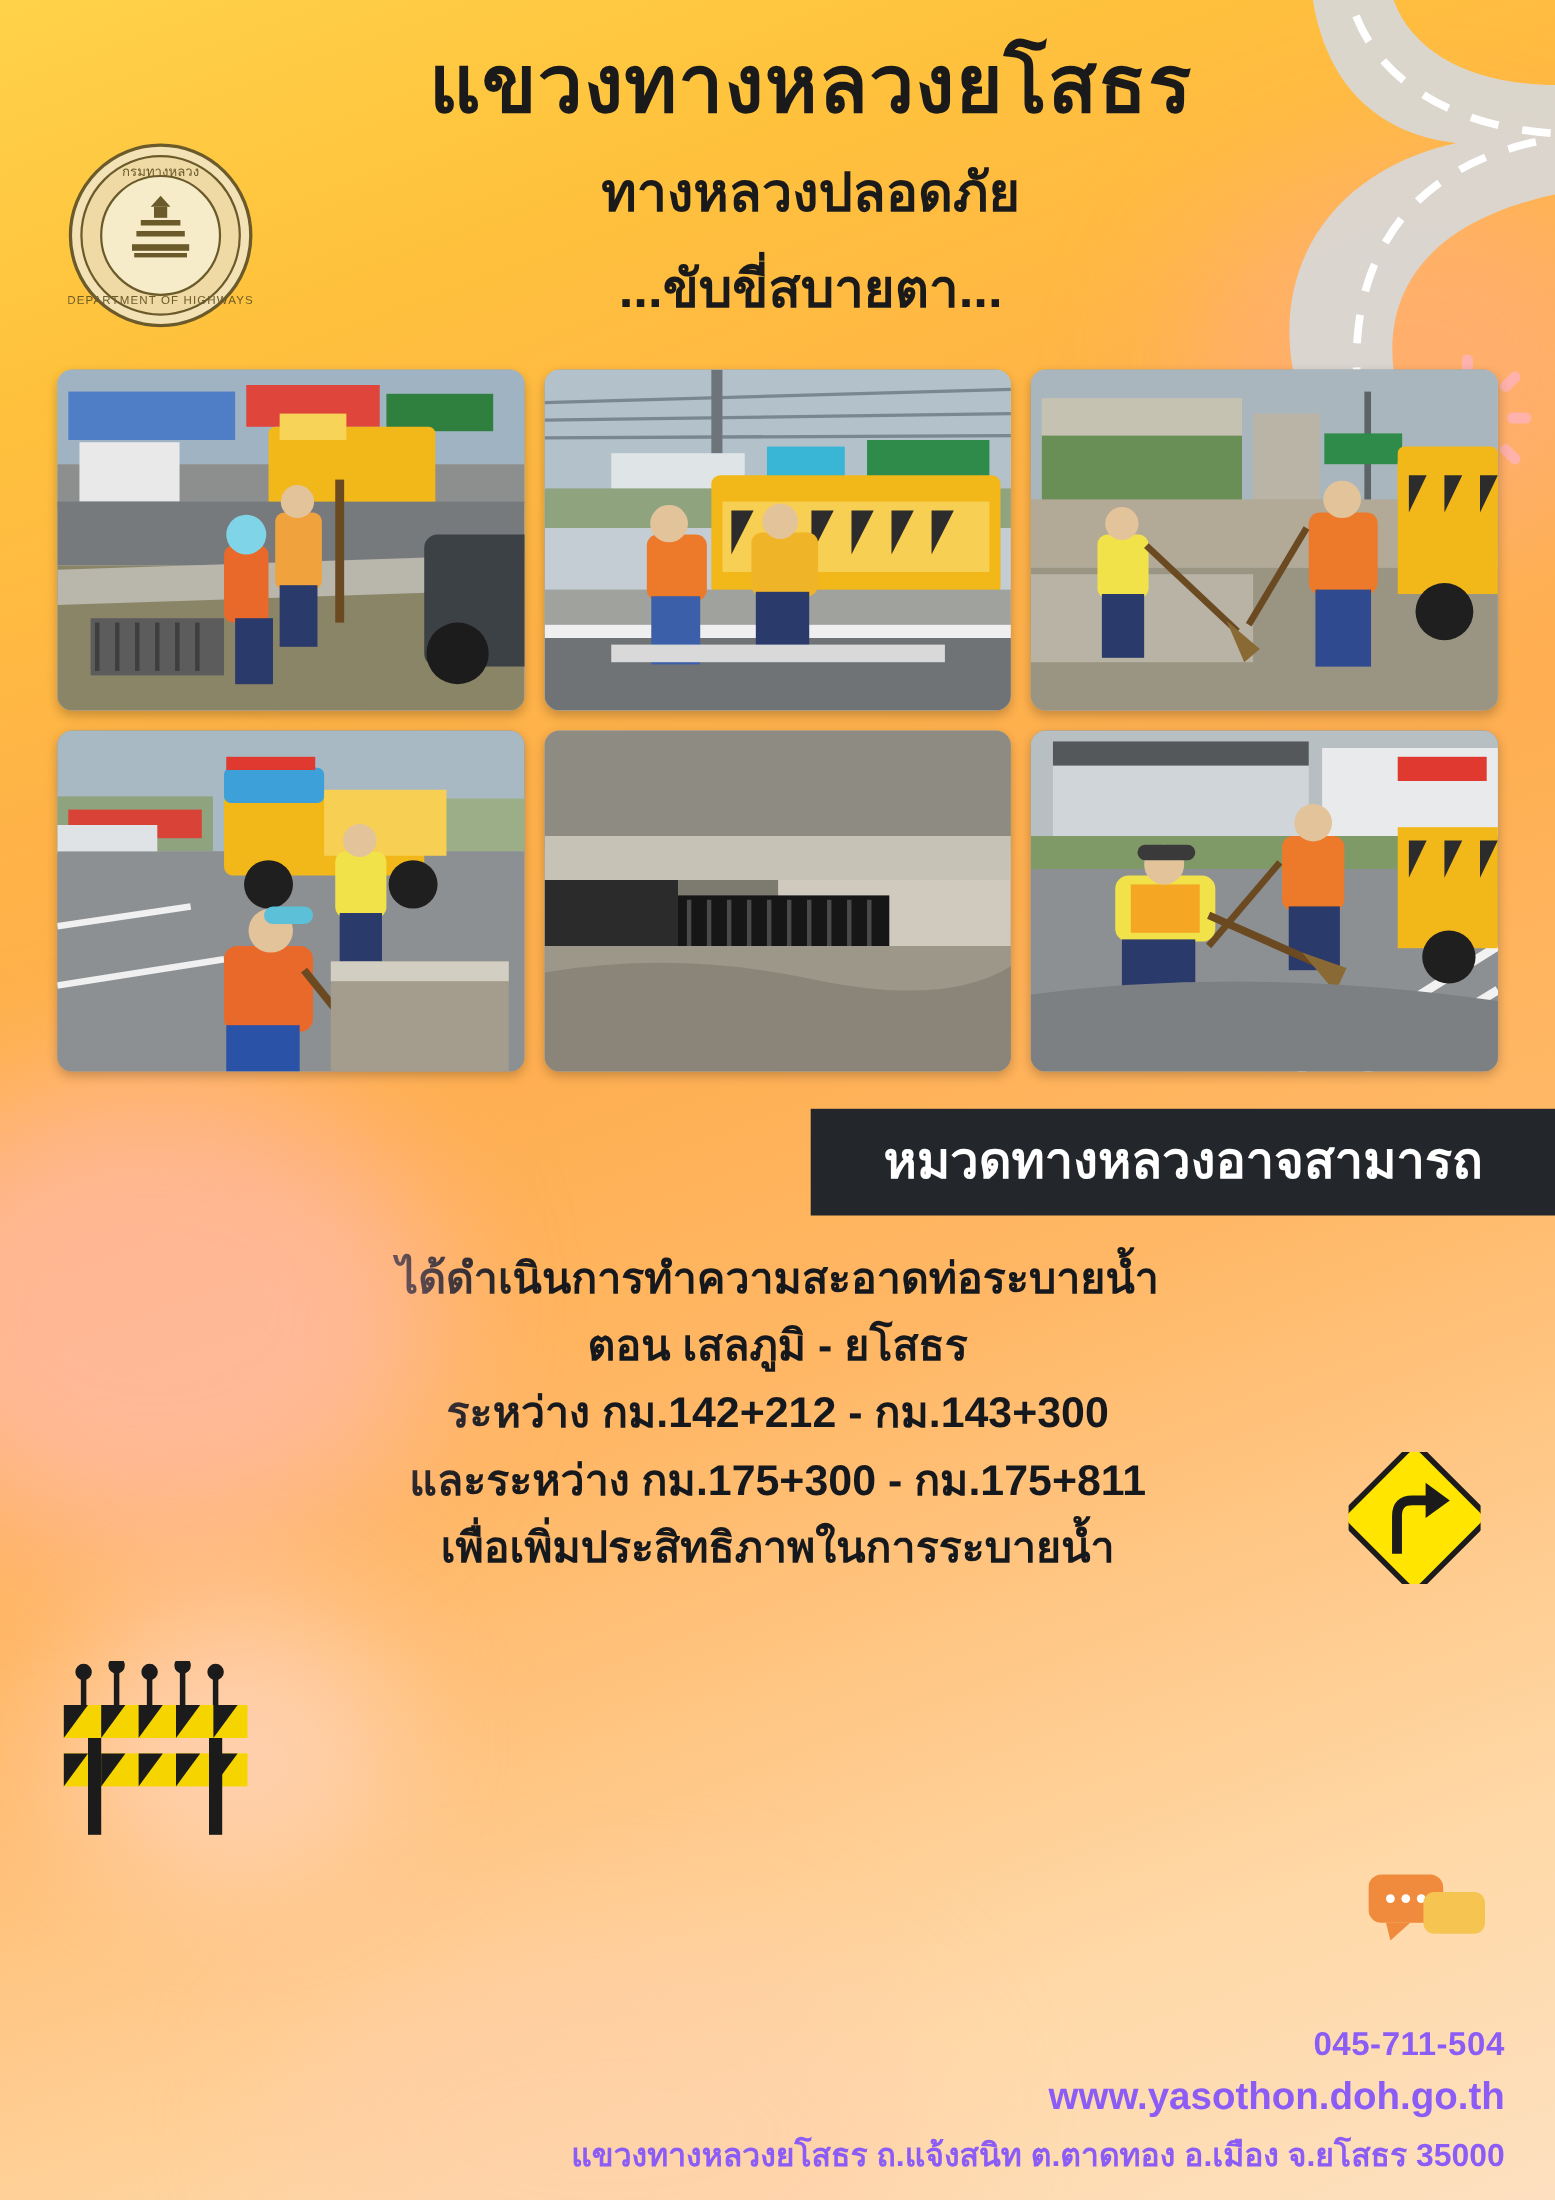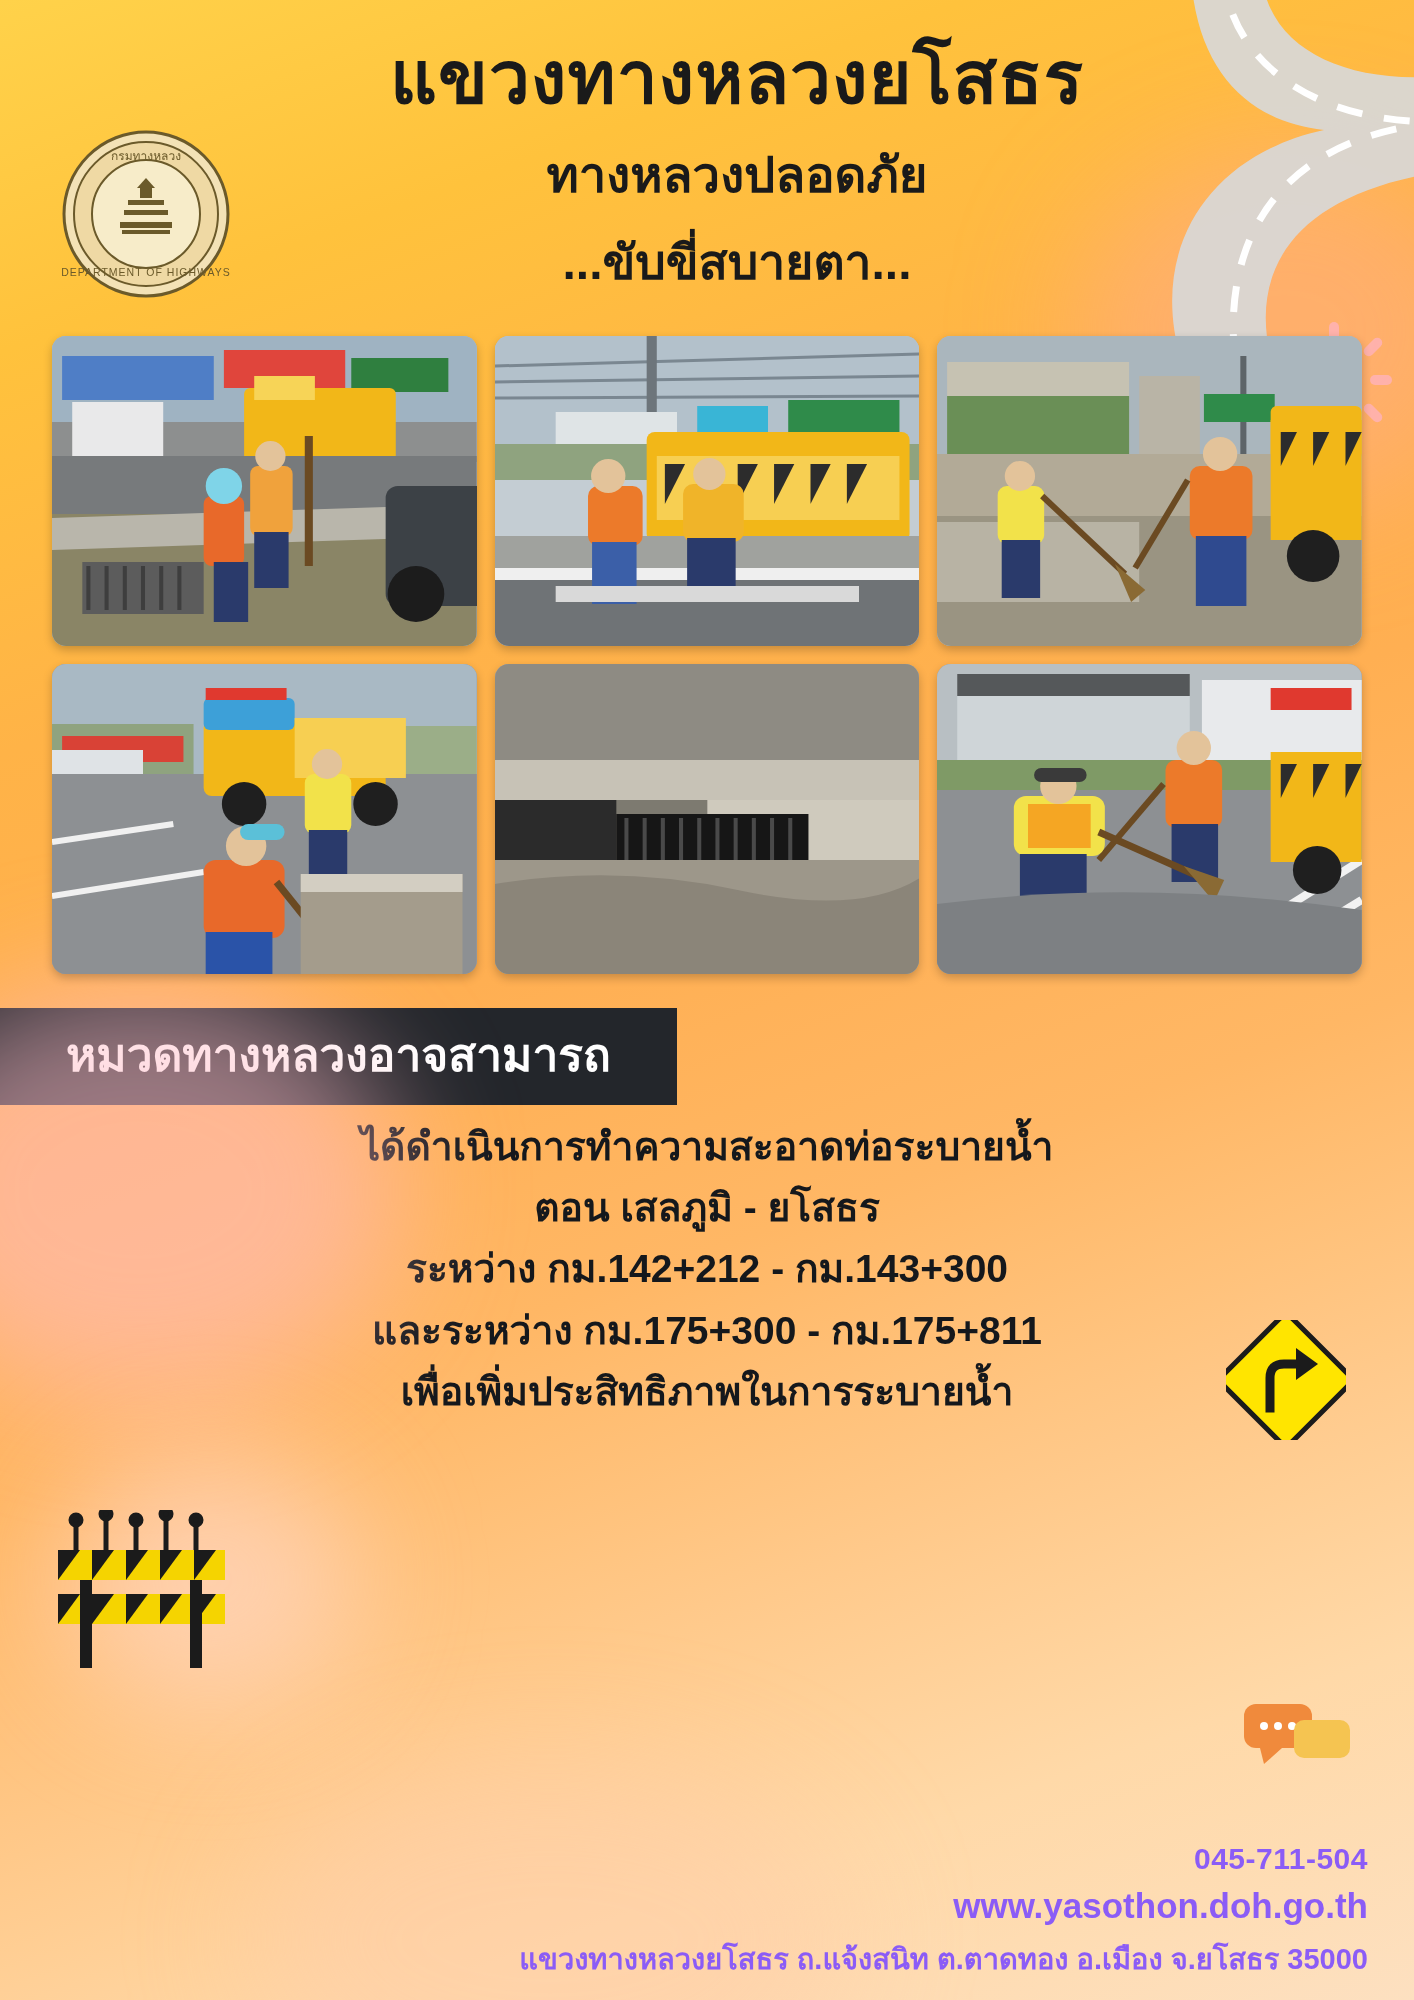--- a/index.html
+++ b/index.html
@@ -117,31 +117,31 @@
     position: relative;
     height: 310px;
     border-radius: 14px;
     overflow: hidden;
     box-shadow: 0 4px 10px rgba(0,0,0,.22);
     background: #9aa4ad;
   }
   .photo svg { position: absolute; inset: 0; width: 100%; height: 100%; display: block; }
 
   
-  .banner-wrap { text-align: left; margin-top: 34px; text-decoration: underline; }
+  .banner-wrap { text-align: right; margin-top: 34px; text-decoration: underline; }
   .banner {
     display: inline-block;
     background: #23262b;
     color: #fff;
     font-size: 46px;
     font-weight: bold;
     padding: 10px 66px 14px 66px;
   }
   .body-text {
-    margin-top: 12px;
+    margin-top: 28px;
     text-align: center;
     color: #15181c;
     font-size: 39px;
     font-weight: bold;
     line-height: 1.52;
   }
   .body-text div { margin: 2px 0; }
 
   
   .barricade { position: absolute; left: 54px; bottom: 330px; width: 175px; height: 160px; }

